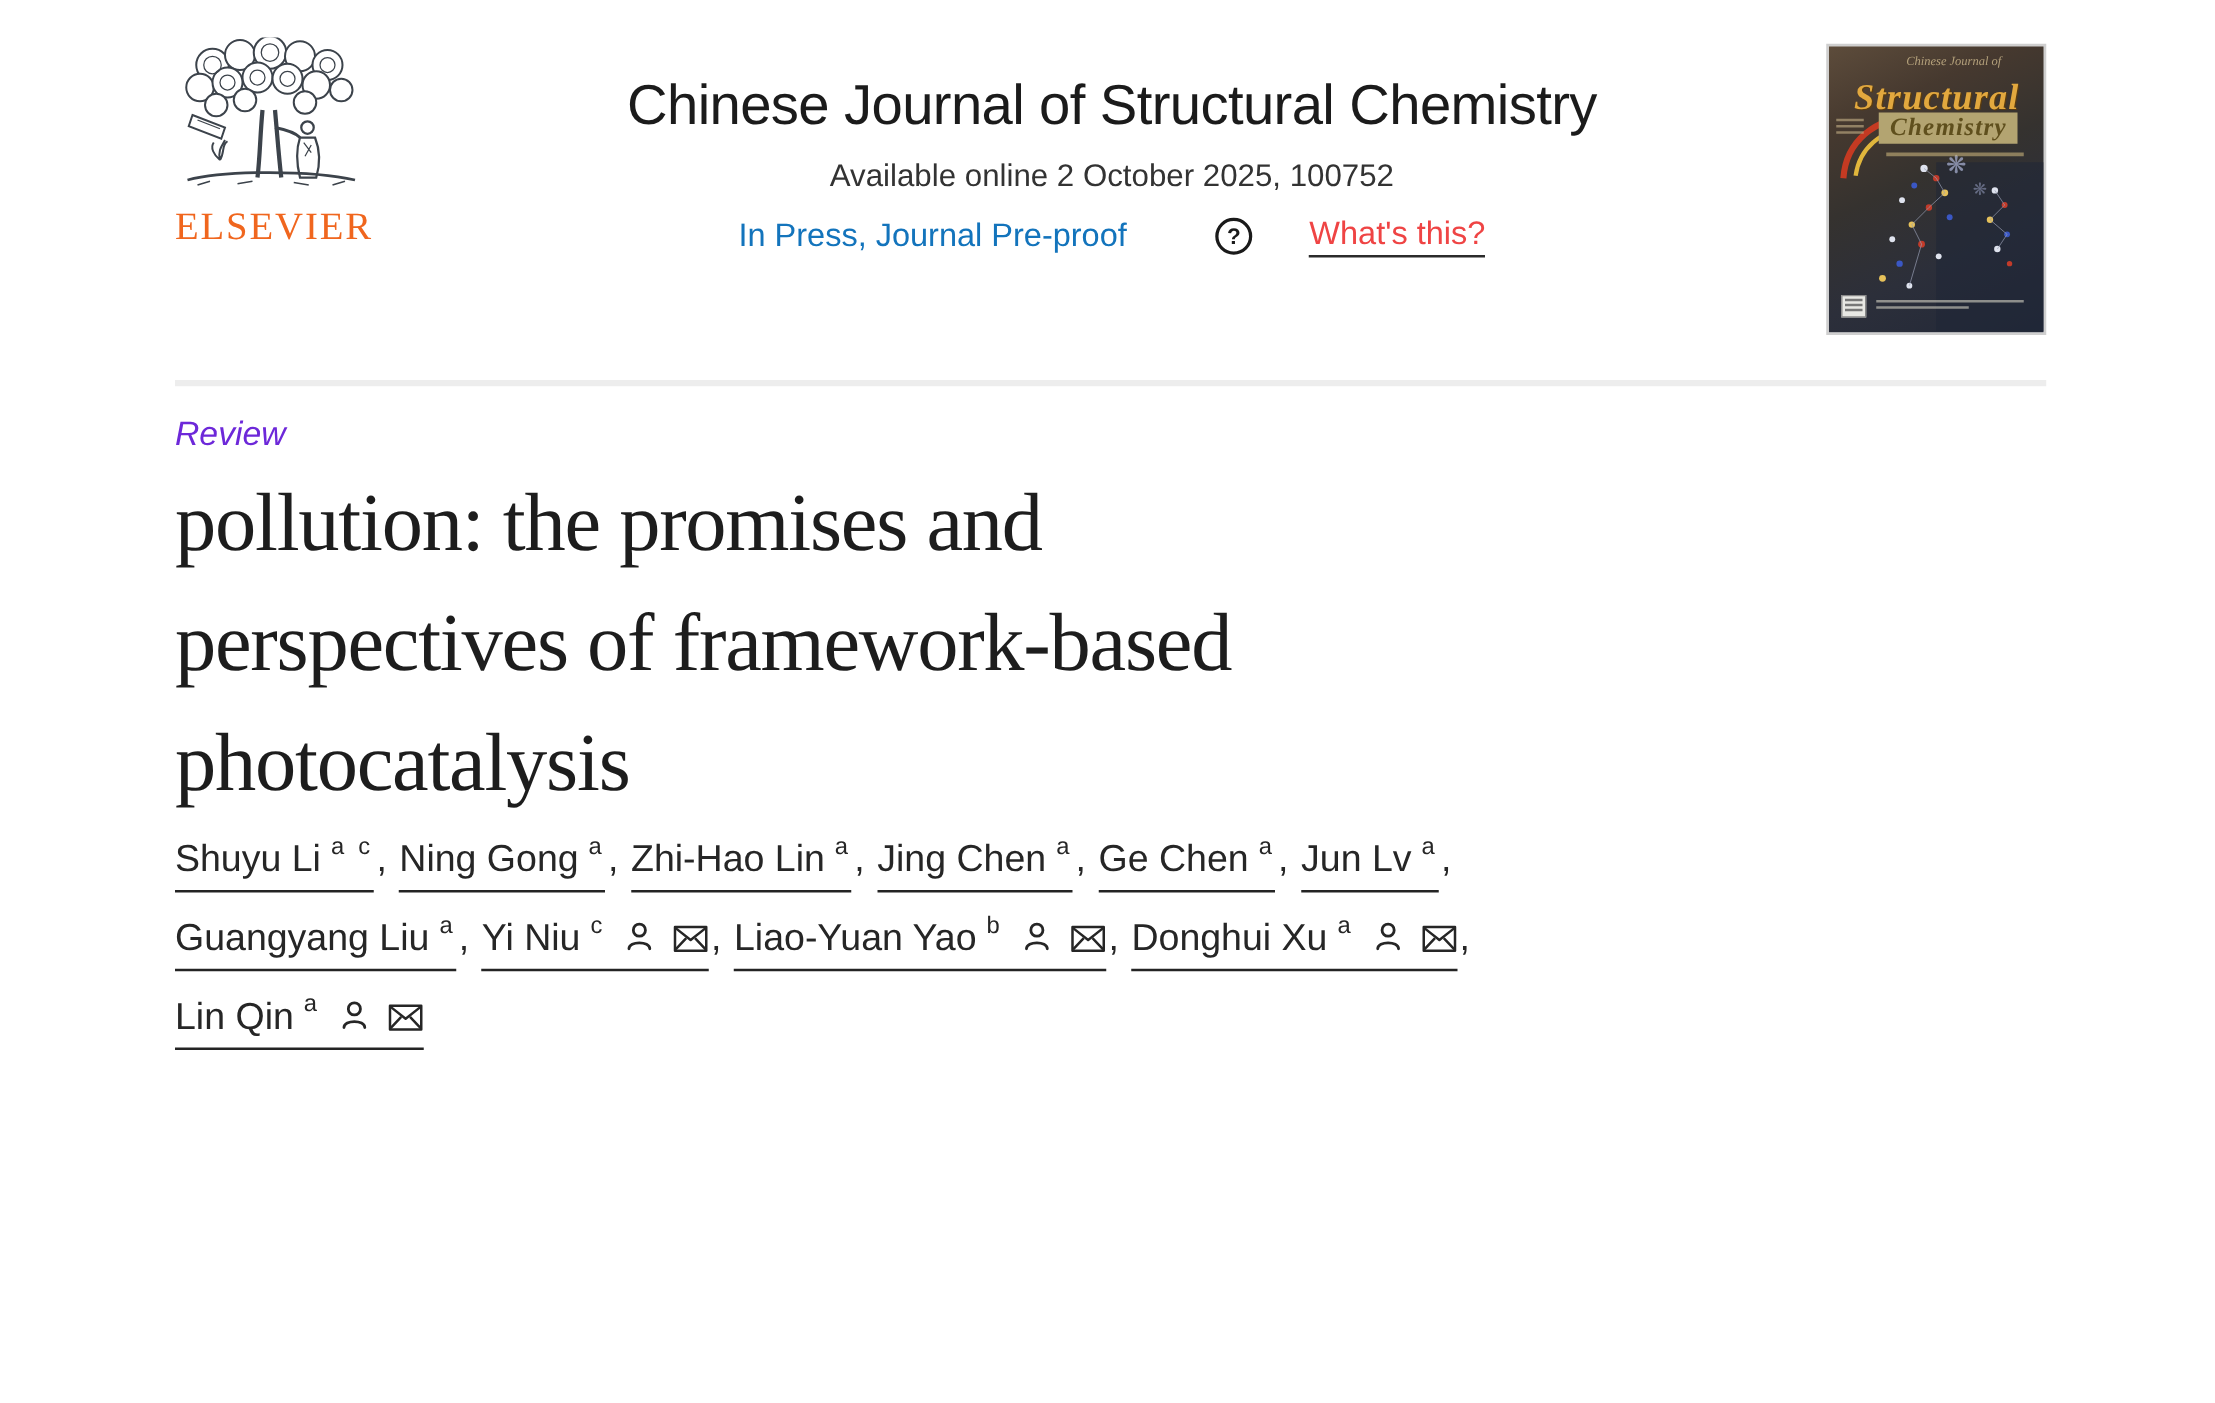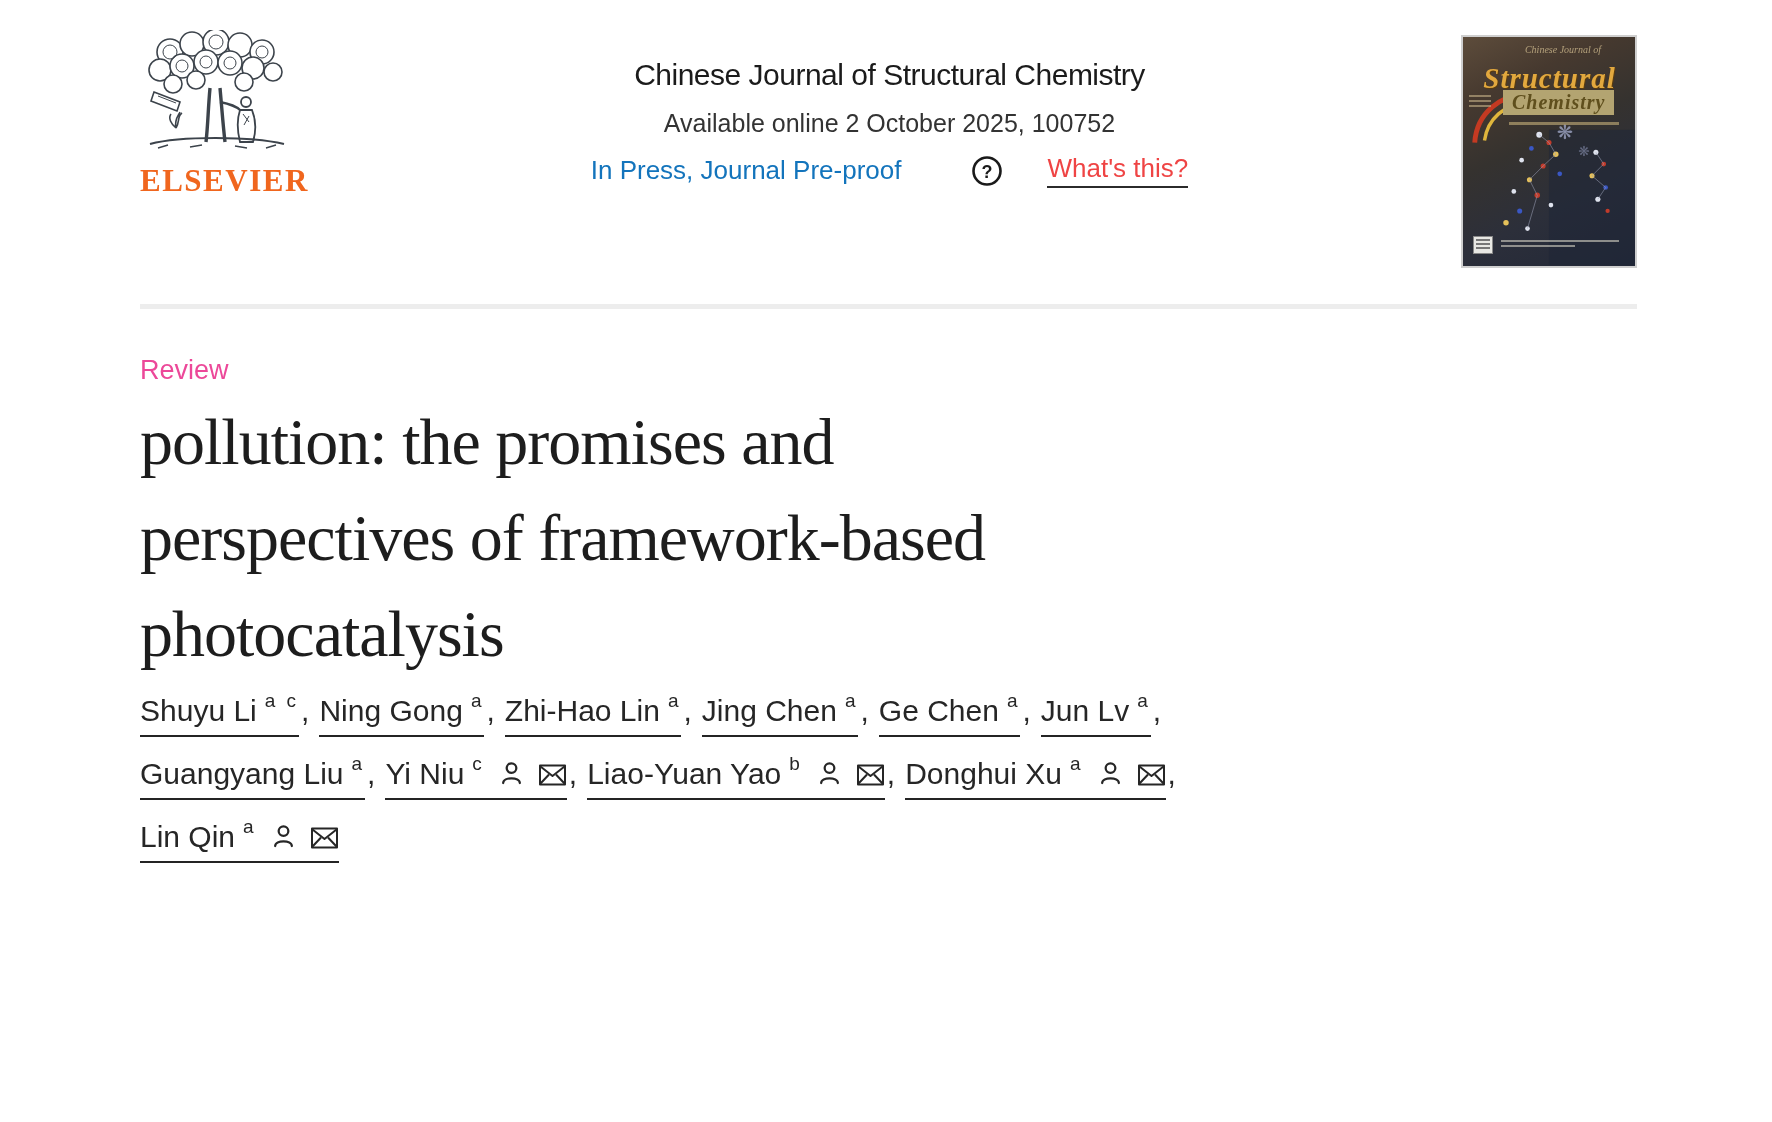--- a/index.html
+++ b/index.html
@@ -4,25 +4,25 @@
 <style>
   * { margin:0; padding:0; box-sizing:border-box; }
   html,body { width:1772px; height:1122px; background:#ffffff; overflow:hidden; }
   body { font-family:"Liberation Sans", sans-serif; color:#262626; }
   .page { padding:30px 135px 0 140px; }
 
   
   .pub-header { display:flex; align-items:flex-start; }
   .logo-block { width:178px; flex:none; }
   .logo-tree svg { width:152px; height:130px; display:block; }
-  .logo-word { font-family:"Liberation Serif", serif; font-weight:700; font-size:31px;
+  .logo-word { font-family:"Liberation Serif", serif; font-weight:400; font-size:31px;
                color:#f0661e; letter-spacing:1.5px; margin-top:3px; }
 
   .center-block { flex:1; text-align:center; padding-top:28px; }
-  .journal-title { font-size:30px; color:#1b1b1b; letter-spacing:-0.5px; font-weight:400; cursor:pointer; }
+  .journal-title { font-size:45px; color:#1b1b1b; letter-spacing:-0.5px; font-weight:400; cursor:pointer; }
   .availability { font-size:25px; color:#333333; margin-top:17px; }
   .status-row { margin-top:15px; font-size:26px; display:flex; justify-content:center; align-items:center;gap:31px; }
   .inpress { color:#1374bc; cursor:pointer; }
   .q-icon { margin-left:38px; margin-right:12px; cursor:pointer; display:inline-block; }
   .q-icon svg { display:block; }
   .whats-this { color:#ef4444; border-bottom:2px solid #2b2b2b; padding-bottom:2px; cursor:pointer; }
 
   
   .cover { flex:none; width:176px; height:233px; margin-top:5px; position:relative;
            border:2px solid #cfcfcf; overflow:hidden; cursor:pointer;
@@ -44,21 +44,21 @@
                border:1px solid #888; }
   .cover-box i { display:block; height:2px; background:#777; margin:2px 2px 0 2px; }
   .cover-caption { position:absolute; left:38px; bottom:16px; }
   .cover-caption i { display:block; height:2px; background:rgba(230,225,210,.55); margin-bottom:3px; }
   .cover svg.art { position:absolute; inset:0; }
 
   
   .divider { height:5px; background:#ededed; margin-top:36px; }
 
   
-  .review { margin-top:46px; font-size:27px; color:#ec4899; }
+  .review { margin-top:23px; font-size:27px; color:#6d28d9;font-style:italic; }
   .art-title { margin-top:8px; font-family:"Liberation Serif", serif; font-size:66px;
                line-height:96px; color:#1d1d1d; letter-spacing:-1px; font-weight:400; }
   .authors { font-size:30px; color:#262626; }
   .author { display:inline-block; border-bottom:2px solid #242424; padding-bottom:7px;
             margin:8px 0; cursor:pointer; white-space:nowrap; }
   .comma { margin:0 10px 0 2px; }
   .a-sup { font-size:19px; vertical-align:14px; margin-left:8px; letter-spacing:3px; }
   .a-icon { margin-left:13px; vertical-align:-3px; cursor:pointer; }
 </style>
 </head>

